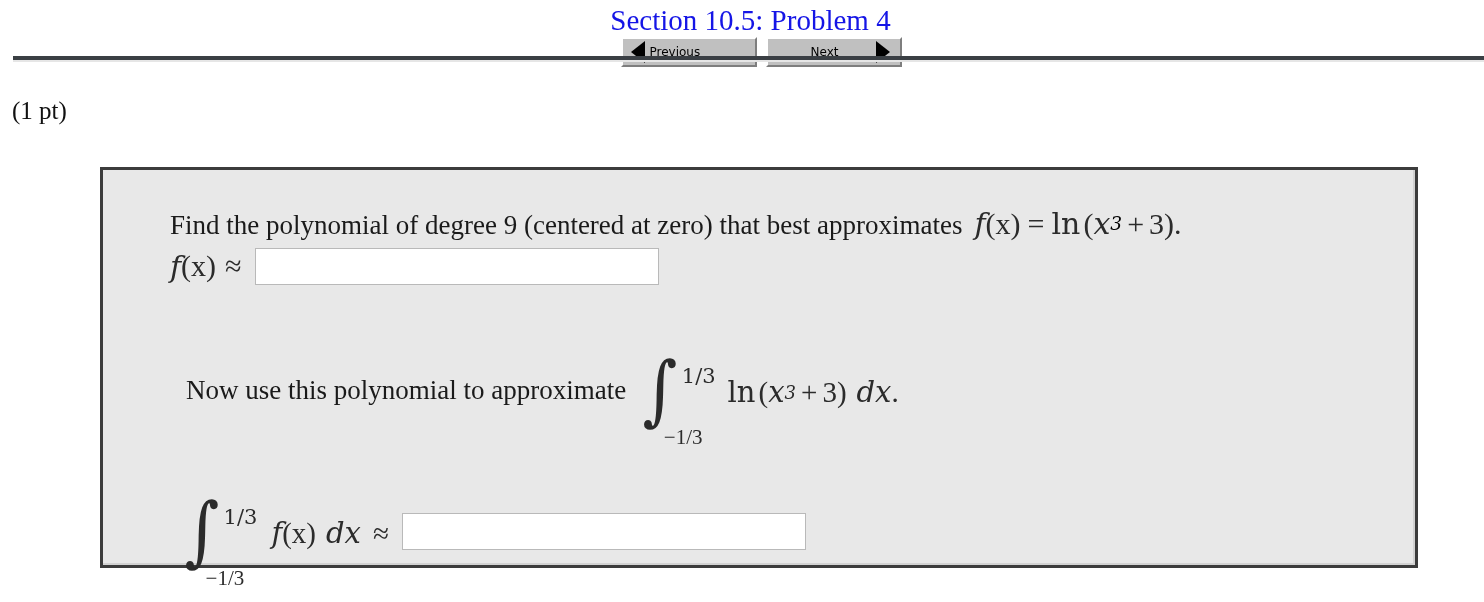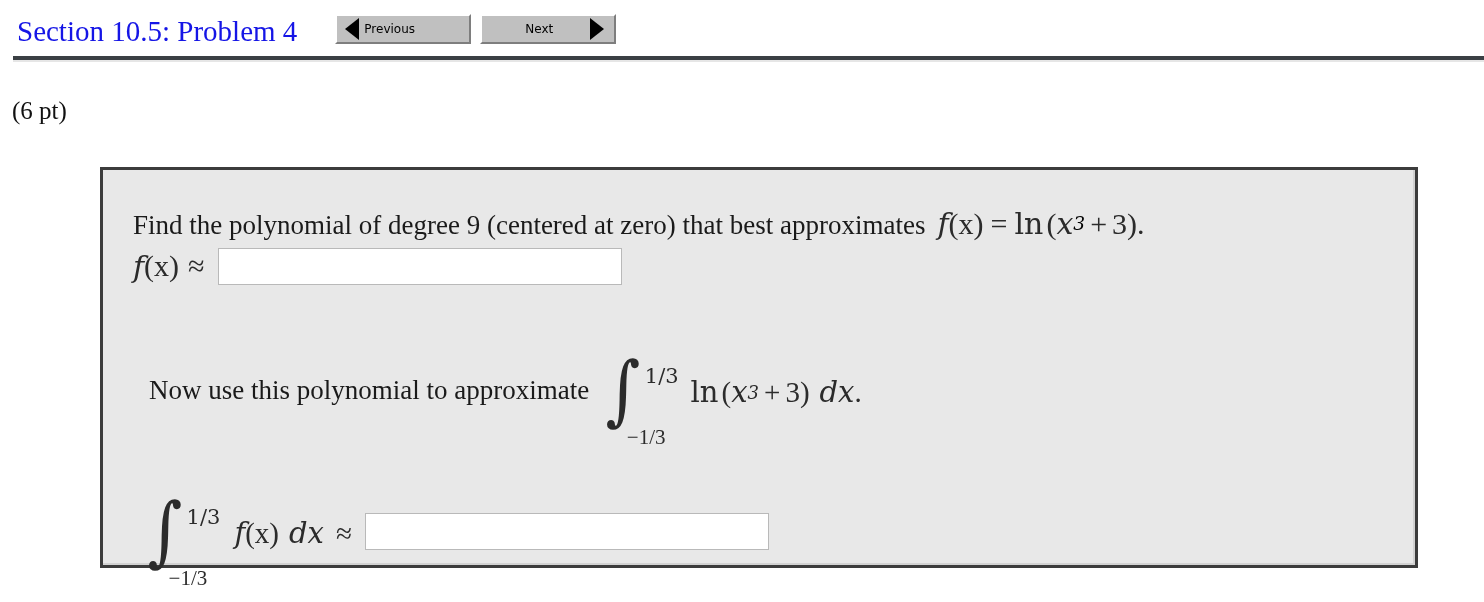--- a/index.html
+++ b/index.html
@@ -17,20 +17,21 @@
 
   
   .header-row {
     position: absolute;
     left: 0;
     top: 0;
     width: 1484px;
     height: 56px;
     display: flex;
     align-items: center;
+    flex-direction: column;
   }
   .page-title {
     color: #1515e6;
     font-family: "Liberation Serif", "DejaVu Serif", serif;
     font-size: 29px;
     line-height: 1;
     font-weight: 400;
     white-space: nowrap;
     margin-left: 17px;
     margin-top: 6px;
@@ -125,20 +126,21 @@
   .problem-box {
     position: absolute;
     left: 100px;
     top: 167px;
     width: 1318px;
     height: 401px;
     box-sizing: border-box;
     background: #e8e8e8;
     border: 3px solid #3c3c3c;
     box-shadow: inset -2px -2px 0 0 #d2d2d2;
+    padding-left: 37px;
   }
   .box-inner {
     padding: 36px 30px 0 30px;
   }
 
   
   .prose {
     font-family: "Liberation Serif", "DejaVu Serif", serif;
     font-size: 27px;
     color: #1a1a1a;
@@ -284,21 +286,21 @@
       <span class="lbl">Next</span>
       <span class="tri tri-right"></span>
     </div>
 
   </div>
 </div>
 
 <div class="hrule"></div>
 <div class="hrule-shadow"></div>
 
-<div class="points">(6 pt)</div>
+<div class="points">(1 pt)</div>
 
 <div class="problem-box">
   <div class="box-inner">
 
     <div class="line-prompt">
       <span class="prose">Find the polynomial of degree 9 (centered at zero) that best approximates</span>
       <span class="eqpart mathblock">
         <span class="mvar">f</span>
           <span class="mop">(x)</span>
           <span class="mop" style="margin:0 7px;">=</span>

